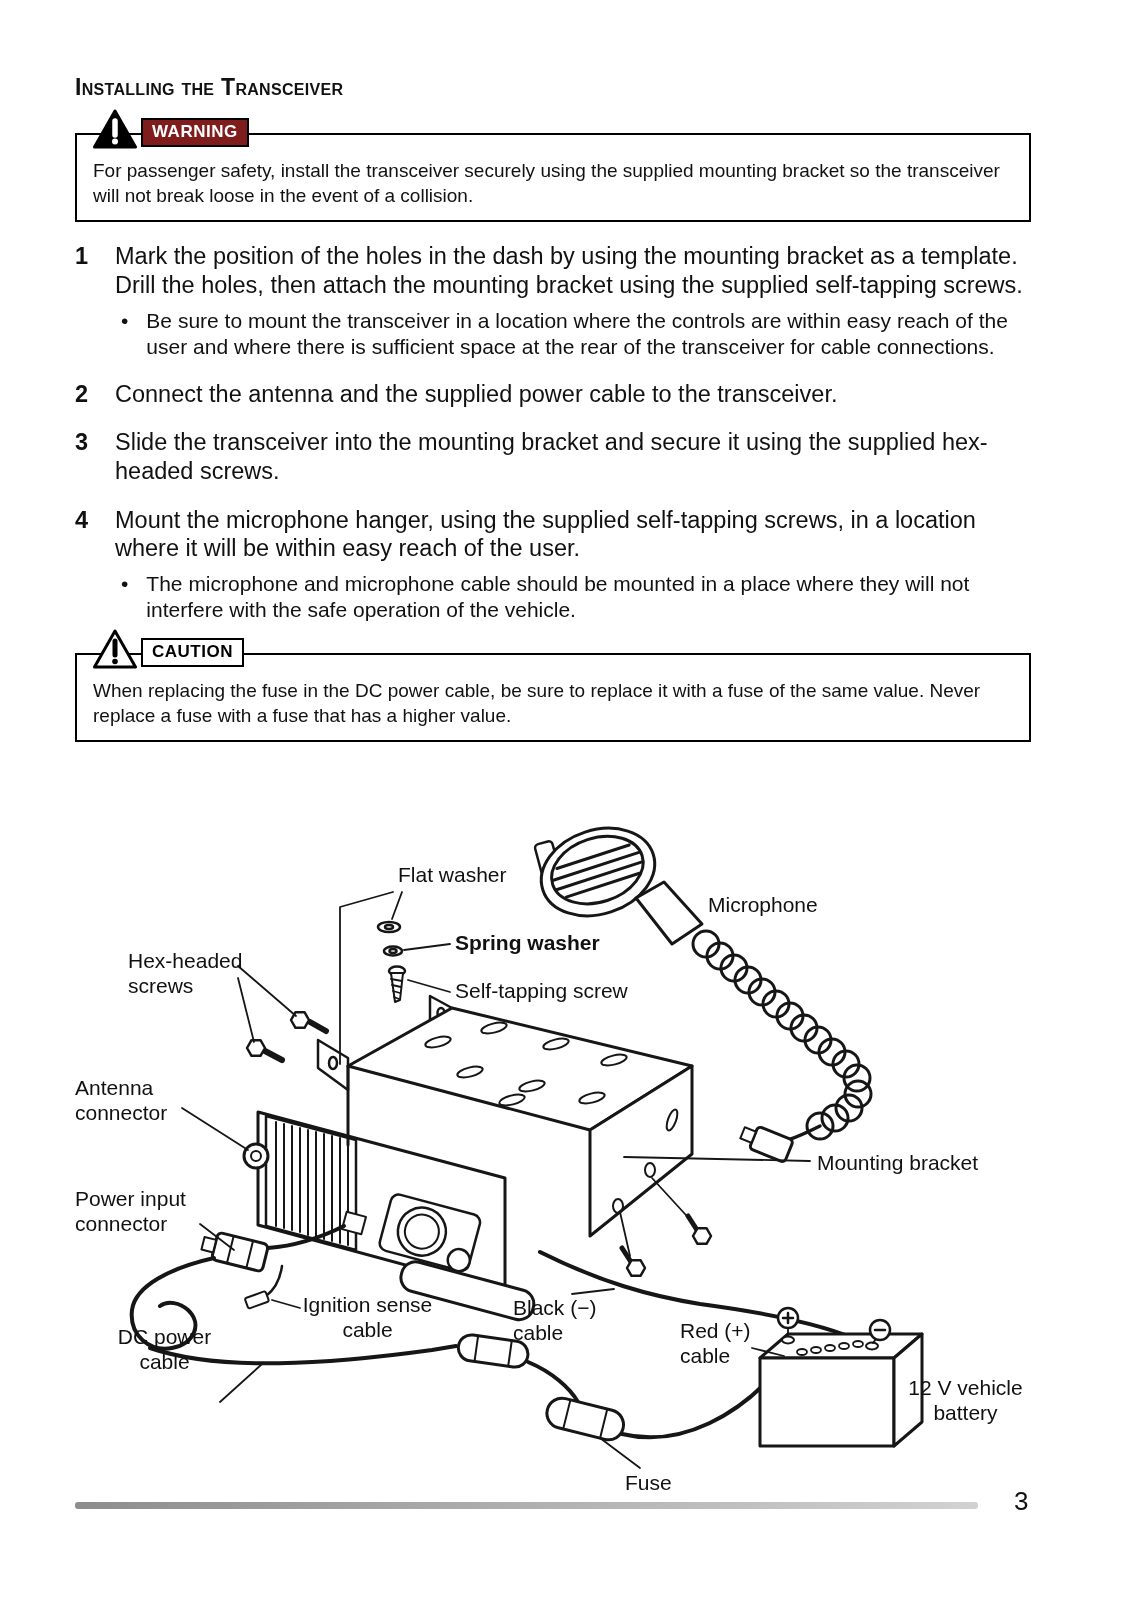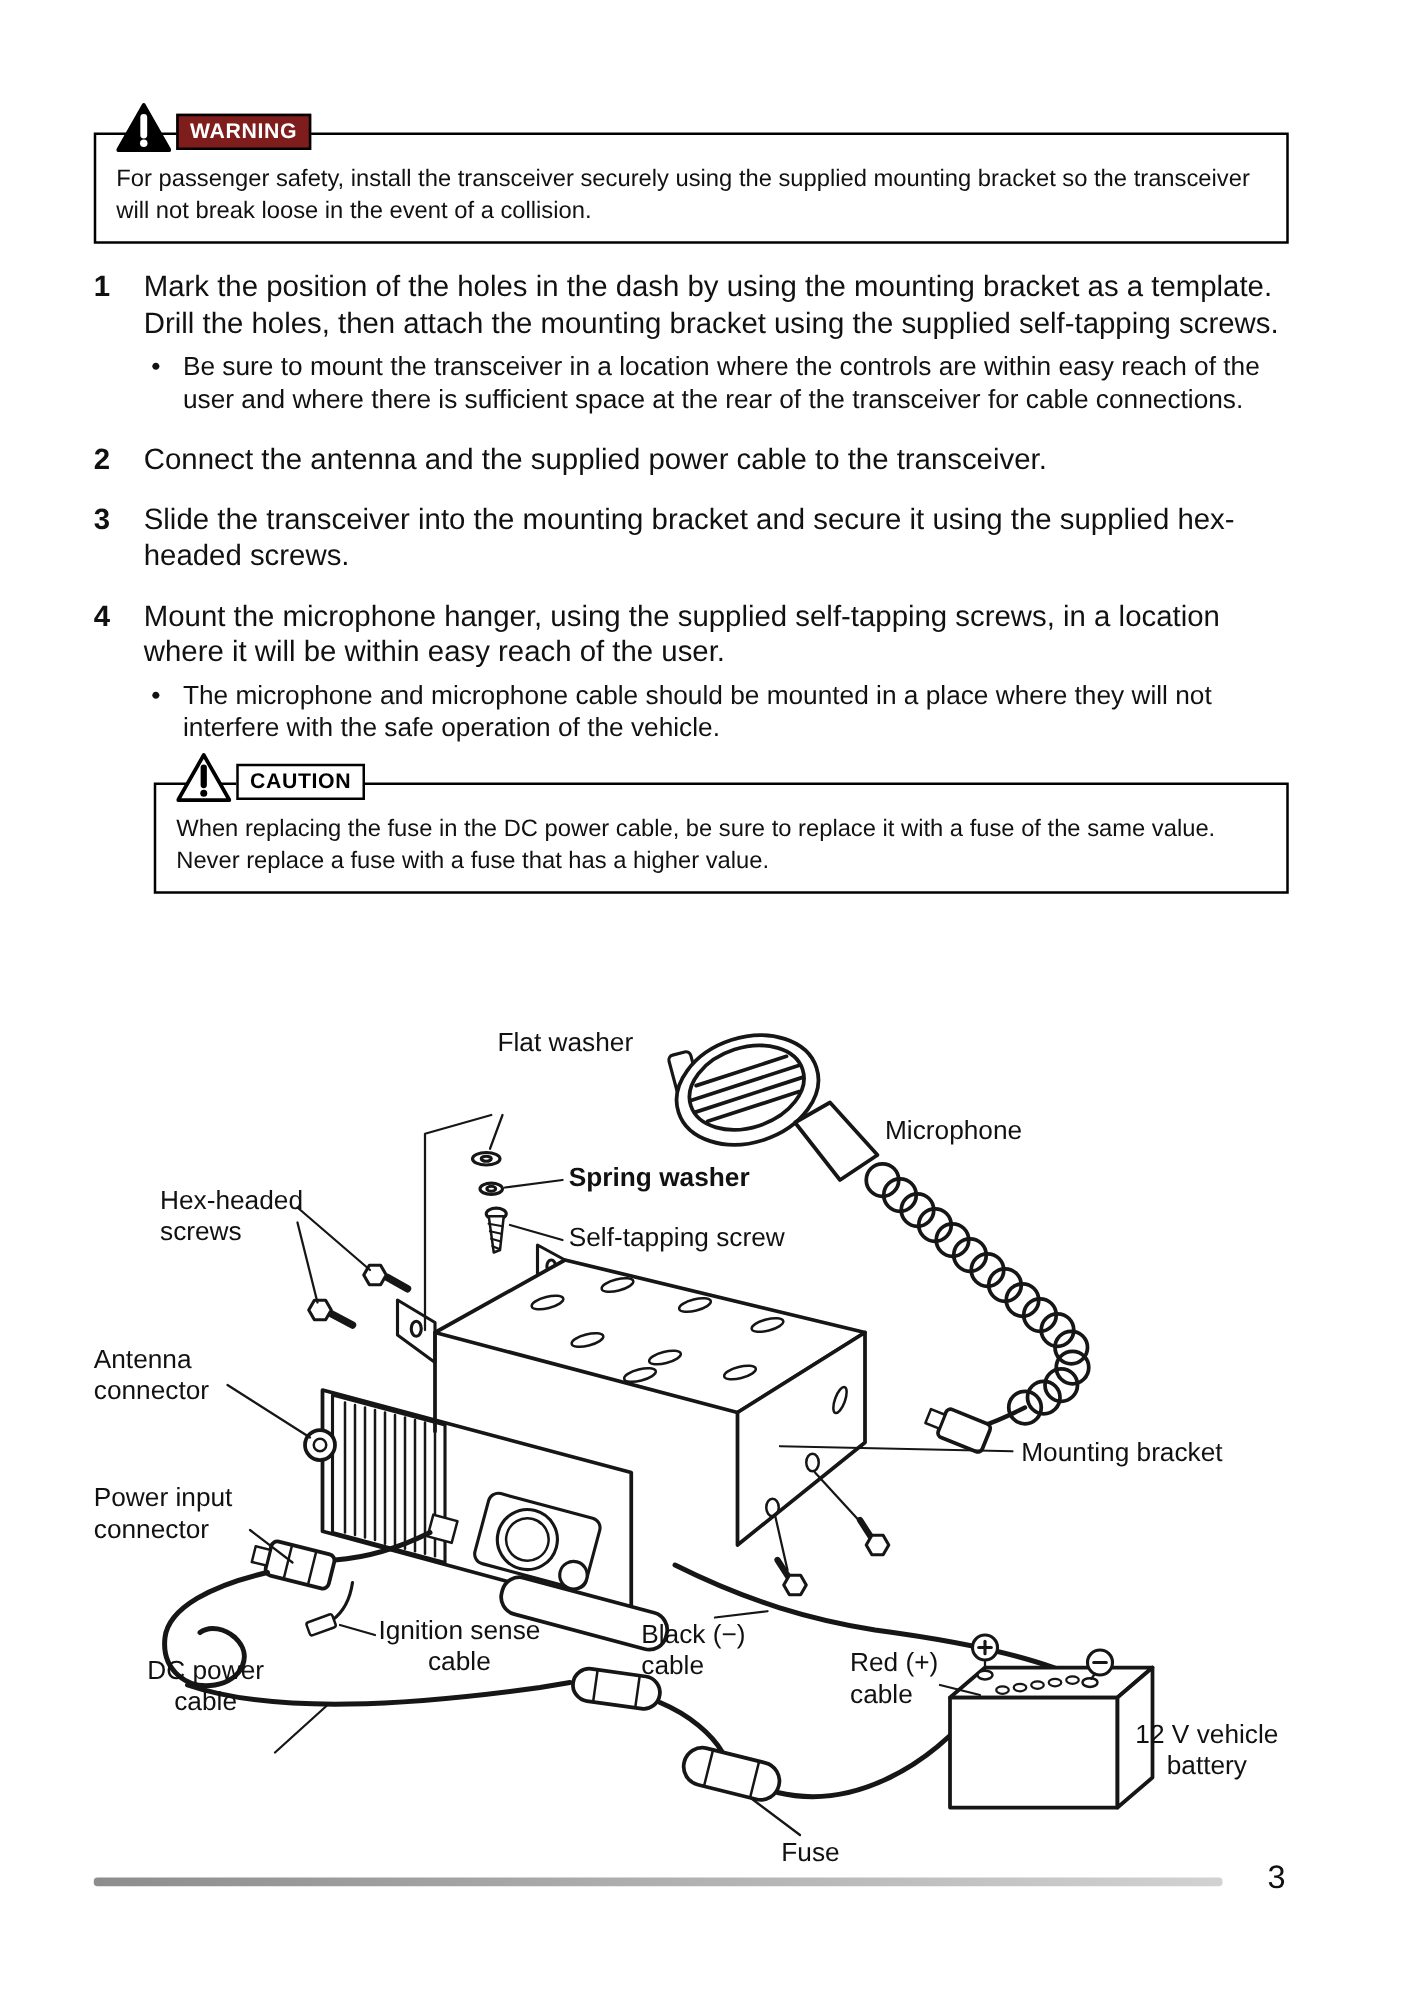--- a/index.html
+++ b/index.html
@@ -32,39 +32,40 @@
   .alert-text { font-size:19px; line-height:1.3; }
 
   .step { display:flex; gap:18px; margin-top:20px; }
   .step-num { font-weight:700; font-size:23.5px; min-width:22px; line-height:1.22; }
   .step-body { flex:1; }
   .step-text { font-size:23.5px; line-height:1.22; }
   .bullet { display:flex; gap:18px; margin:8px 0 0 6px; }
   .bullet-mark { font-size:21px; line-height:1.24; }
   .bullet-text { font-size:21px; line-height:1.24; flex:1; }
 
-  .caution-box { margin-top:30px;margin-left:48px; }
+  .caution-box { margin-top:30px; }
 
   .diagram { position:absolute; inset:0; width:1129px; height:1600px; pointer-events:none; }
   .diagram svg { position:absolute; left:0; top:0; }
   .dlabel { position:absolute; font-size:21px; line-height:1.2; white-space:normal; }
   .dlabel.c { text-align:center; }
 
   .footer-rule {
     position:absolute; left:75px; top:1502px; width:903px; height:7px;
     background:linear-gradient(to right,#8d8d8d,#d2d2d2);
     border-radius:3px;
   }
   .page-num { position:absolute; left:1014px; top:1486px; font-size:26px; }
 </style>
 </head>
 <body>
 
 <div class="text-col">
 
+  <h1 class="title">Installing the Transceiver</h1>
 
   <div class="alert">
     <div class="alert-head">
       <svg class="alert-icon" width="44" height="42" viewBox="0 0 44 42">
         <path d="M22 3 L42.5 39 L1.5 39 Z" fill="#000" stroke="#000" stroke-width="3" stroke-linejoin="round"></path>
         <path d="M22 13 L22 27" stroke="#fff" stroke-width="5.5" stroke-linecap="round"></path>
         <circle cx="22" cy="33.5" r="3" fill="#fff"></circle>
       </svg>
       <span class="alert-tag tag-warning">WARNING</span>
     </div>
@@ -313,21 +314,21 @@
       <line x1="810" y1="1161" x2="624" y2="1157"></line>
       <line x1="200" y1="1224" x2="234" y2="1250"></line>
       <line x1="300" y1="1308" x2="272" y2="1300"></line>
       <line x1="572" y1="1294" x2="614" y2="1289"></line>
       <line x1="752" y1="1348" x2="784" y2="1356"></line>
       <line x1="220" y1="1402" x2="262" y2="1364"></line>
       <line x1="640" y1="1468" x2="600" y2="1438"></line>
     </g>
   </svg>
 
-  <div class="dlabel" style="left:398px; top:822px;text-align:center;">Flat washer</div>
+  <div class="dlabel" style="left:398px; top:862px;text-align:center;">Flat washer</div>
   <div class="dlabel" style="left:708px; top:892px;">Microphone</div>
   <div class="dlabel" style="left:455px; top:930px;font-weight:bold;">Spring washer</div>
   <div class="dlabel" style="left:128px; top:948px; width:125px;">Hex-headed screws</div>
   <div class="dlabel" style="left:455px; top:978px;">Self-tapping screw</div>
   <div class="dlabel" style="left:75px; top:1075px; width:115px;">Antenna connector</div>
   <div class="dlabel" style="left:817px; top:1150px;">Mounting bracket</div>
   <div class="dlabel" style="left:75px; top:1186px; width:130px;">Power input connector</div>
   <div class="dlabel c" style="left:300px; top:1292px; width:135px;">Ignition sense cable</div>
   <div class="dlabel" style="left:513px; top:1295px; width:100px;">Black (−) cable</div>
   <div class="dlabel" style="left:680px; top:1318px; width:85px;">Red (+) cable</div>

